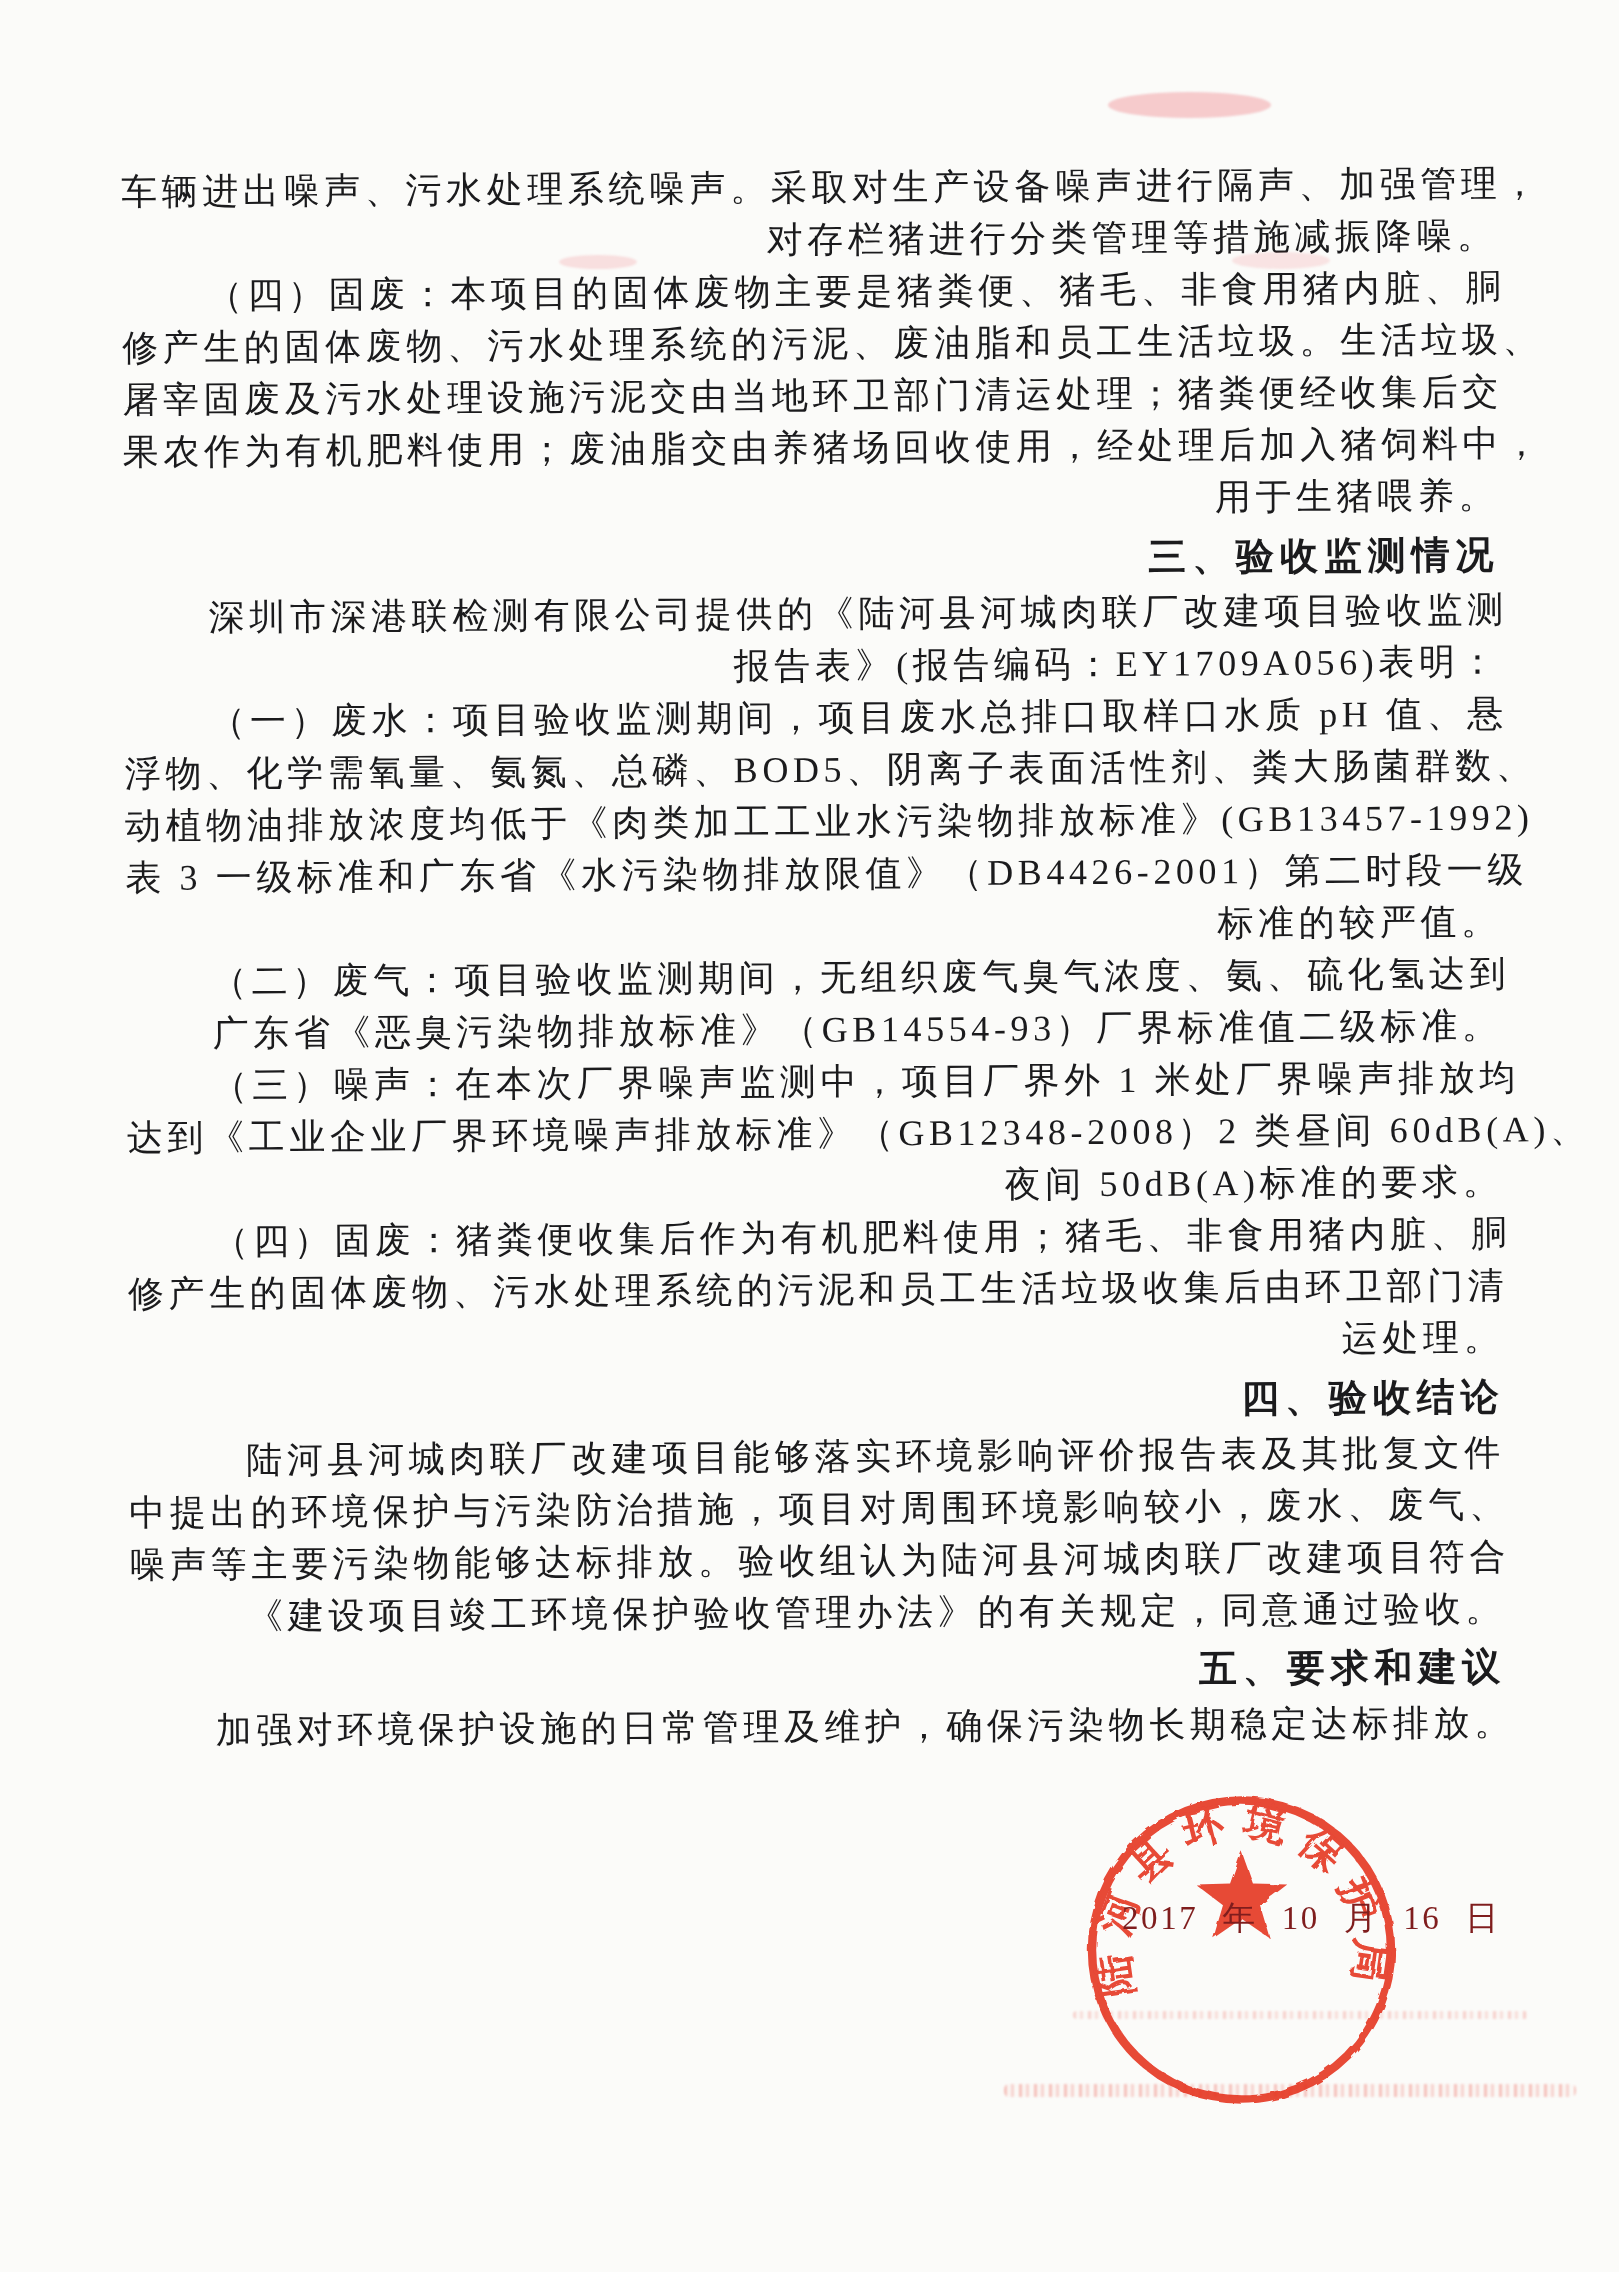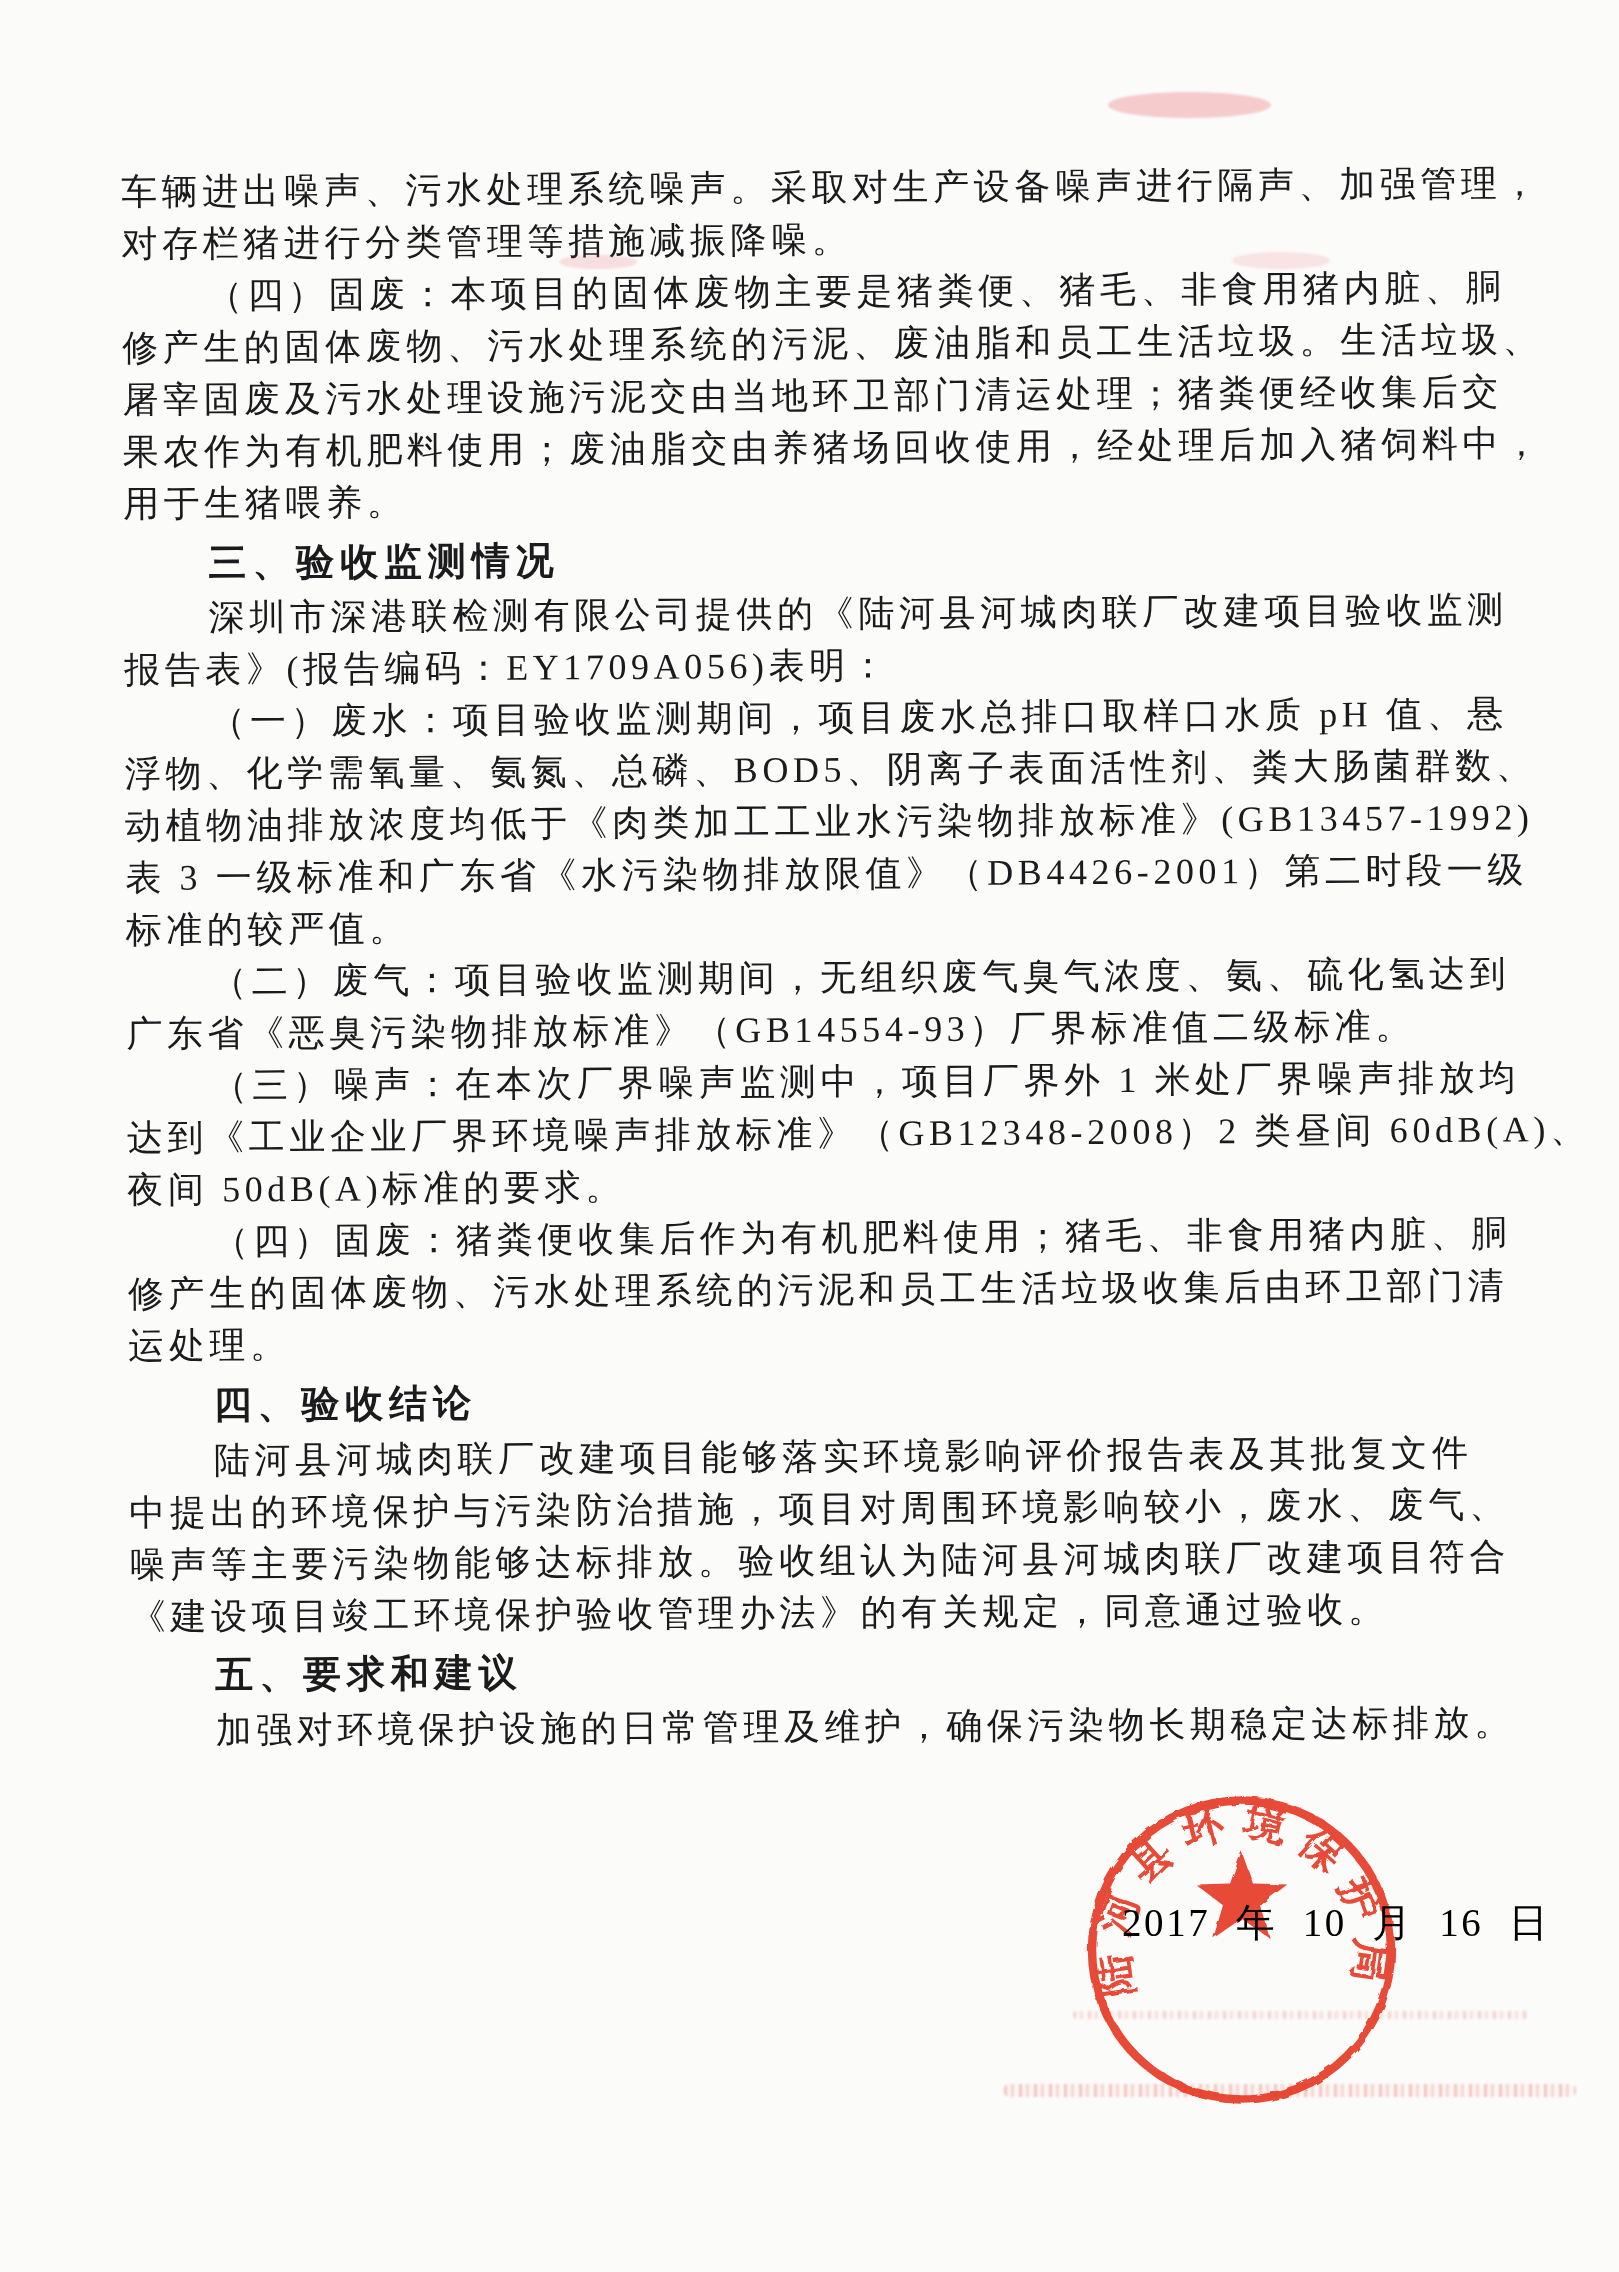--- a/index.html
+++ b/index.html
@@ -4,38 +4,38 @@
 <style>
   html,body{margin:0;padding:0;}
   body{
     width:1620px;height:2273px;
     background:#fbfbf9;
     font-family:"Liberation Serif","DejaVu Serif",serif;
     color:#1b1b1d;
     position:relative;
     overflow:hidden;
   }
-  .page{position:absolute;inset:0;}
+  .page{position:absolute;inset:0;text-align:right;}
   .text-block{
     position:absolute;left:121px;top:166px;width:1376px;
     transform:rotate(-0.35deg);transform-origin:top left;
   }
   .line{
     font-size:36px;line-height:52px;letter-spacing:4.6px;
     white-space:nowrap;
   }
   .line.indent{text-indent:85px;}
   .line.heading{
     font-weight:bold;font-size:38px;text-indent:85px;
     margin:6.5px 0 3.9px 0;letter-spacing:5.9px;
   }
   .date{
     position:absolute;left:1122px;top:1896px;
-    font-size:39px;letter-spacing:2.6px;word-spacing:13px;
-    color:#000000;z-index:3;white-space:nowrap;
+    font-size:33px;letter-spacing:2.6px;word-spacing:13px;
+    color:#7f1d1d;z-index:3;white-space:nowrap;
   }
   .stamp{
     position:absolute;left:1079px;top:1785px;width:325px;height:330px;
     z-index:2;opacity:0.95;
   }
   .streak{
     position:absolute;z-index:1;
     background:repeating-linear-gradient(90deg,
       rgba(229,47,31,0.45) 0 3.3px, rgba(229,47,31,0.05) 3.3px 7.2px,
       rgba(229,47,31,0.30) 7.2px 9.8px, rgba(229,47,31,0.02) 9.8px 15px);

